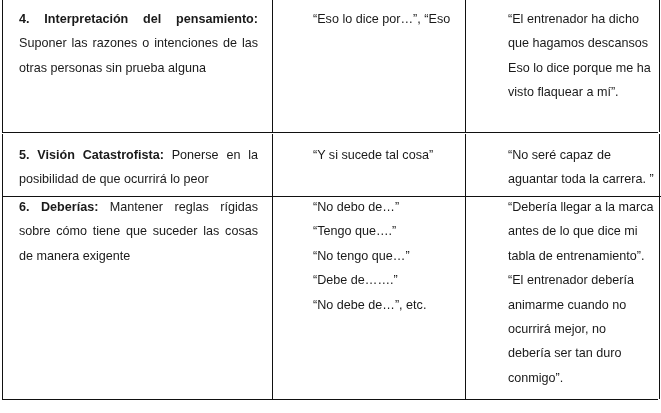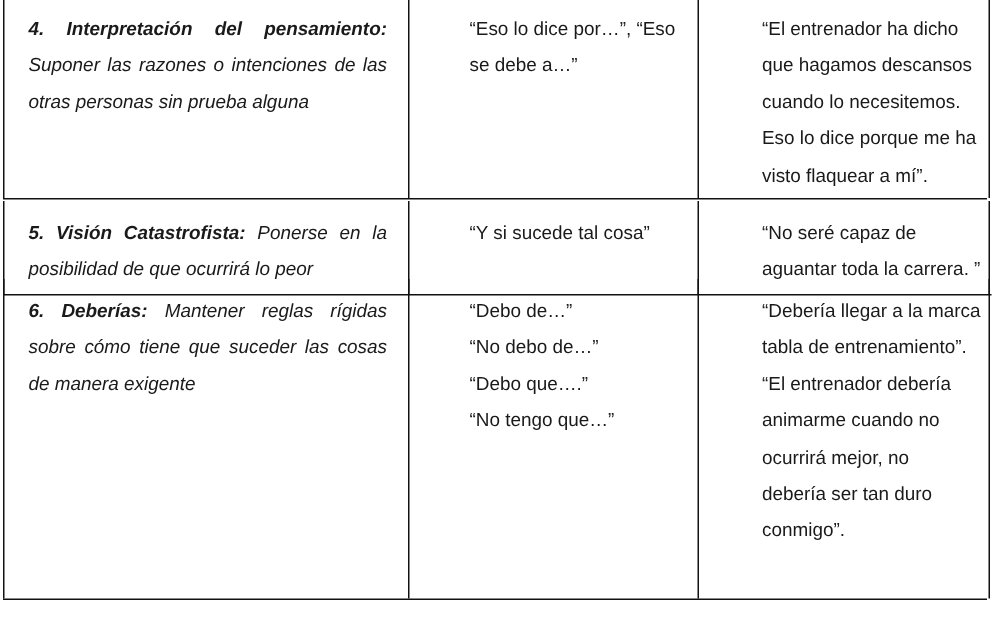--- a/index.html
+++ b/index.html
@@ -6,47 +6,45 @@
     body { width: 661px; height: 413px; overflow: hidden; position: relative;
            font-family: "Liberation Sans", sans-serif; color: #1a1a1a; }
     .tbl { position: absolute; left: 2px; top: -2px; width: 656px; height: 413px; }
     .row { position: absolute; left: 0; width: 656px; border-bottom: 1.5px solid #111; }
     .cell { position: absolute; top: 0; box-sizing: border-box; height: 100%;
             border-left: 1.5px solid #111; }
     .cell.c1 { left: 0; width: 270px; padding: 9px 14px 0 16px; }
     .cell.c2 { left: 270px; width: 193px; padding: 9px 8px 0 16px; }
     .cell.c3 { left: 463px; width: 195px; padding: 9px 8px 0 18px; border-right: 1.5px solid #111; }
     .txt { font-size: 12.6px; line-height: 24.4px; margin: 0; }
-    .justify { text-align: justify; text-align-last: left; font-style: italic; }
+    .justify { text-align: justify; text-align-last: left; }
     .b { font-weight: bold; }
     .line { display: block; white-space: nowrap; margin-left: 24px; }
   </style>
 </head>
 <body>
 
 <div class="tbl">
 
   <div class="row" style="top:0; height:134px;">
     <div class="cell c1">
       <p class="txt justify">
         <span class="b">4. Interpretación del pensamiento:</span>
         <span>Suponer las razones o intenciones de las otras personas sin prueba alguna</span>
       </p>
     </div>
     <div class="cell c2">
       <p class="txt">
         <span class="line">“Eso lo dice por…”, “Eso</span>
-        <span class="line">se debe a…”</span>
       </p>
     </div>
     <div class="cell c3">
       <p class="txt">
         <span class="line">“El entrenador ha dicho</span>
         <span class="line">que hagamos descansos</span>
-        <span class="line">cuando lo necesitemos.</span>
         <span class="line">Eso lo dice porque me ha</span>
         <span class="line">visto flaquear a mí”.</span>
       </p>
     </div>
   </div>
 
   <div class="row" style="top:135.5px; height:62px;padding-left:19px;">
     <div class="cell c1">
       <p class="txt justify">
         <span class="b">5. Visión Catastrofista:</span>
@@ -68,29 +66,31 @@
 
   <div class="row" style="top:188px; height:213px;">
     <div class="cell c1">
       <p class="txt justify">
         <span class="b">6. Deberías:</span>
         <span>Mantener reglas rígidas sobre cómo tiene que suceder las cosas de manera exigente</span>
       </p>
     </div>
     <div class="cell c2">
       <p class="txt">
-        <span class="line">“Debo de…”</span>
         <span class="line">“No debo de…”</span>
-        <span class="line">“Debo que….”</span>
+        <span class="line">“Tengo que….”</span>
         <span class="line">“No tengo que…”</span>
+        <span class="line">“Debe de…….”</span>
+        <span class="line">“No debe de…”, etc.</span>
       </p>
     </div>
     <div class="cell c3">
       <p class="txt">
         <span class="line">“Debería llegar a la marca</span>
+        <span class="line">antes de lo que dice mi</span>
         <span class="line">tabla de entrenamiento”.</span>
         <span class="line">“El entrenador debería</span>
         <span class="line">animarme cuando no</span>
         <span class="line">ocurrirá mejor, no</span>
         <span class="line">debería ser tan duro</span>
         <span class="line">conmigo”.</span>
       </p>
     </div>
   </div>
 

